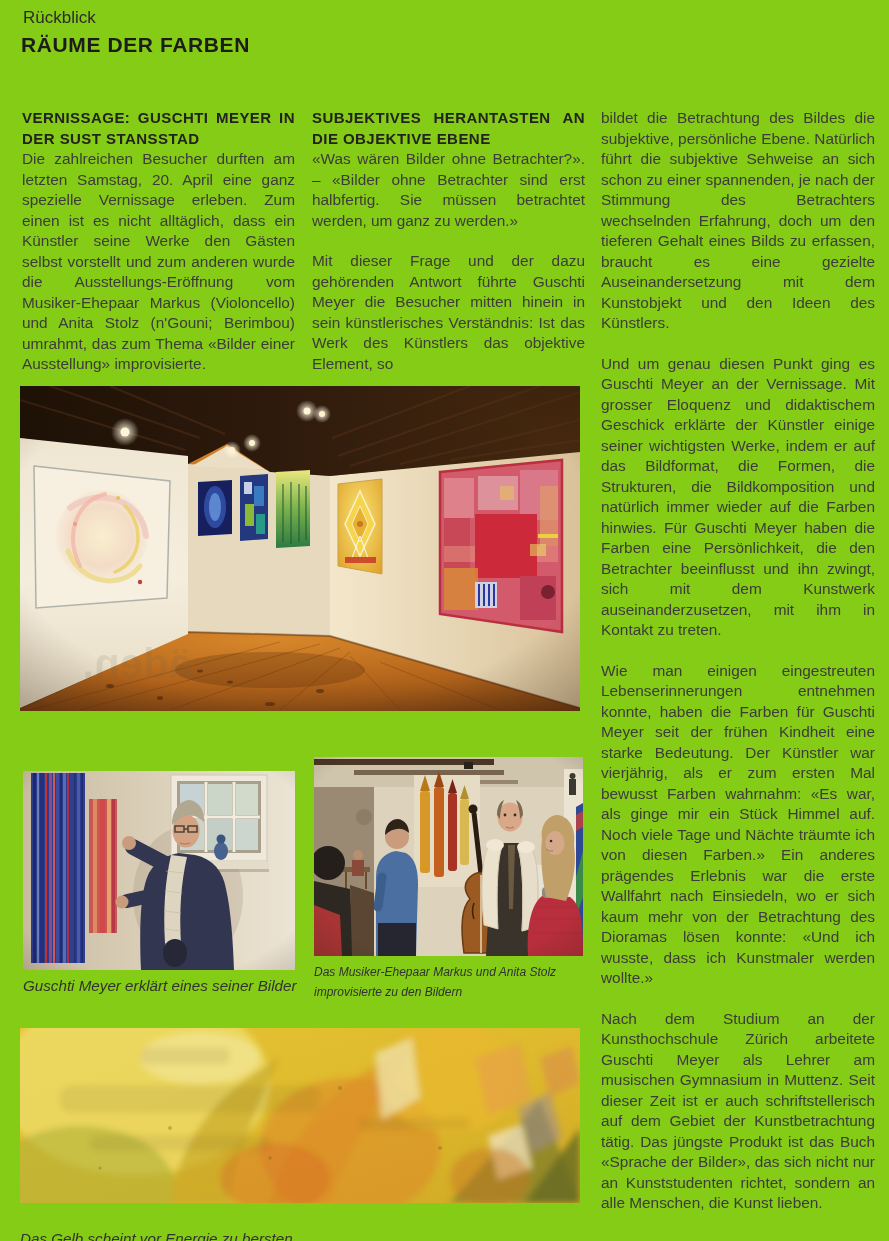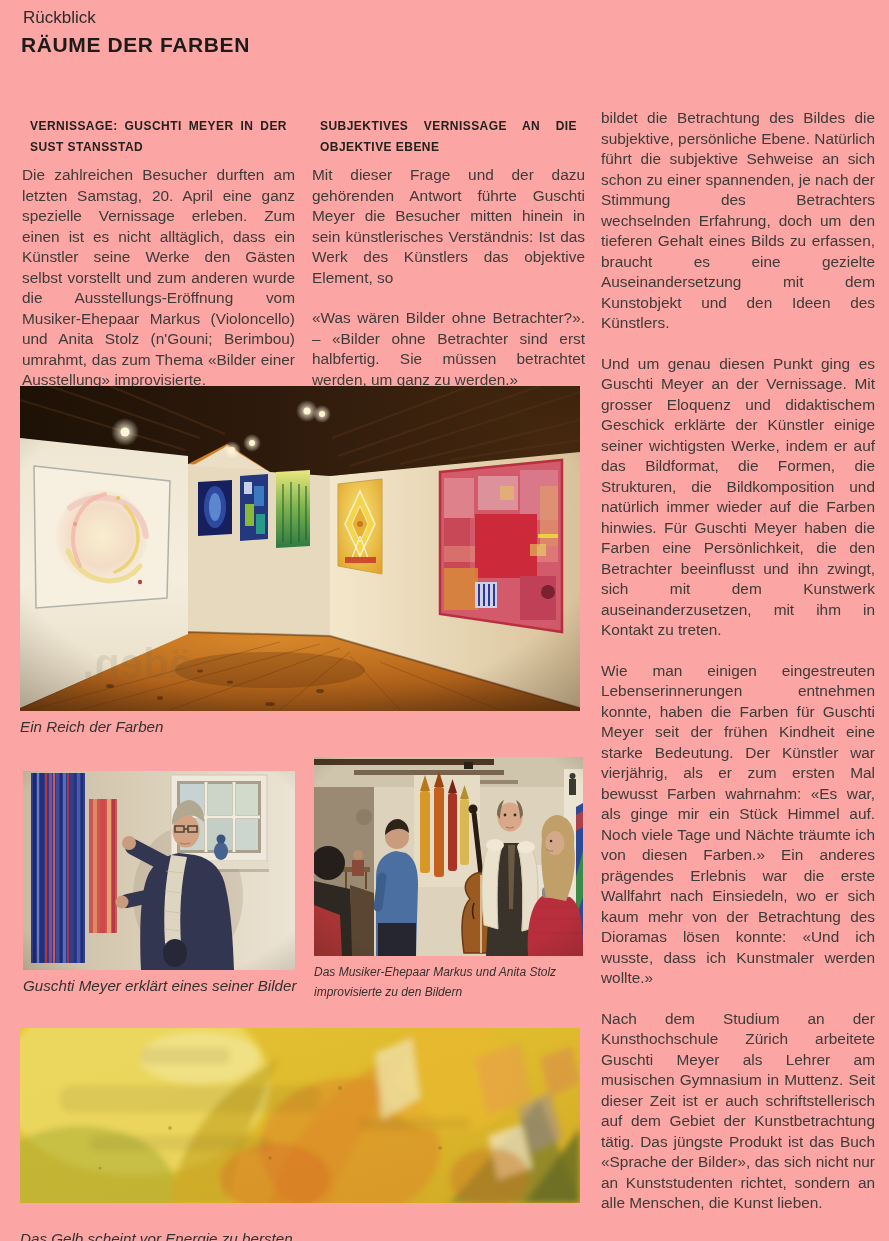--- a/index.html
+++ b/index.html
@@ -1,28 +1,28 @@
 <!DOCTYPE html>
 <html lang="de"><head>
 <meta charset="utf-8">
 <style>
   html,body{margin:0;padding:0;background:#e8e8e8;}
-  .page{position:relative;width:889px;height:1241px;background:#fca5a5;overflow:hidden;
+  .page{position:relative;width:889px;height:1241px;background:#84cc16;overflow:hidden;
         font-family:"Liberation Sans","DejaVu Sans",sans-serif;color:#3d3c38;}
   .kicker{position:absolute;left:23px;top:8px;font-size:17px;color:#2c2b28;}
   .title{position:absolute;left:21px;top:33px;margin:0;font-size:21px;font-weight:bold;
          letter-spacing:0.6px;color:#1d1c1a;}
   .col{position:absolute;top:108px;width:273px;font-size:15.4px;line-height:20.5px;
        text-align:justify;hyphens:auto;-webkit-hyphens:auto;}
   .col p{margin:0 0 20px 0;}
   .col1{left:22px;}
   .col2{left:312px;}
   .col3{left:601px;width:274px;}
-  h2.sec{font-size:12px;line-height:20.5px;font-weight:bold;letter-spacing:0.45px;
-         color:#23221e;margin:8px;}
+  h2.sec{font-size:15px;line-height:20.5px;font-weight:bold;letter-spacing:0.45px;
+         color:#23221e;margin:0;}
   figure{position:absolute;margin:0;}
   figure svg{display:block;}
   figcaption{font-style:italic;font-size:15.2px;line-height:20px;color:#33322f;margin-top:6px;}
   .fig-main{left:20px;top:386px;}
   .fig-meyer{left:23px;top:757px;margin-top:14px;}
   .fig-musicians{left:314px;top:757px;}
   .fig-musicians figcaption{width:285px;font-size:12px;}
   .fig-yellow{left:20px;top:1028px;}
   .fig-yellow figcaption{margin-top:26px;}
 </style>
@@ -33,23 +33,23 @@
 
   <div class="kicker">Rückblick</div>
   <h1 class="title">RÄUME DER FARBEN</h1>
 
   <section class="col col1">
     <h2 class="sec">VERNISSAGE: GUSCHTI MEYER IN DER SUST STANSSTAD</h2>
     <p>Die zahlreichen Besucher durften am letzten Samstag, 20. April eine ganz spezielle Vernissage erleben. Zum einen ist es nicht alltäglich, dass ein Künstler seine Werke den Gästen selbst vorstellt und zum anderen wurde die Ausstellungs-Eröffnung vom Musiker-Ehepaar Markus (Violoncello) und Anita Stolz (n'Gouni; Berimbou) umrahmt, das zum Thema «Bilder einer Ausstellung» improvisierte.</p>
   </section>
 
   <section class="col col2">
-    <h2 class="sec">SUBJEKTIVES VERNISSAGE AN DIE OBJEKTIVE EBENE</h2>
+    <h2 class="sec">SUBJEKTIVES HERANTASTEN AN DIE OBJEKTIVE EBENE</h2>
+    <p>«Was wären Bilder ohne Betrachter?». – «Bilder ohne Betrachter sind erst halbfertig. Sie müssen betrachtet werden, um ganz zu werden.»</p>
     <p>Mit dieser Frage und der dazu gehörenden Antwort führte Guschti Meyer die Besucher mitten hinein in sein künstlerisches Verständnis: Ist das Werk des Künstlers das objektive Element, so</p>
-    <p>«Was wären Bilder ohne Betrachter?». – «Bilder ohne Betrachter sind erst halbfertig. Sie müssen betrachtet werden, um ganz zu werden.»</p>
   </section>
 
   <section class="col col3">
     <p>bildet die Betrachtung des Bildes die subjektive, persönliche Ebene. Natürlich führt die subjektive Sehweise an sich schon zu einer spannenden, je nach der Stimmung des Betrachters wechselnden Erfahrung, doch um den tieferen Gehalt eines Bilds zu erfassen, braucht es eine gezielte Auseinandersetzung mit dem Kunstobjekt und den Ideen des Künstlers.</p>
     <p>Und um genau diesen Punkt ging es Guschti Meyer an der Vernissage. Mit grosser Eloquenz und didaktischem Geschick erklärte der Künstler einige seiner wichtigsten Werke, indem er auf das Bildformat, die Formen, die Strukturen, die Bildkomposition und natürlich immer wieder auf die Farben hinwies. Für Guschti Meyer haben die Farben eine Persönlichkeit, die den Betrachter beeinflusst und ihn zwingt, sich mit dem Kunstwerk auseinanderzusetzen, mit ihm in Kontakt zu treten.</p>
     <p>Wie man einigen eingestreuten Lebenserinnerungen entnehmen konnte, haben die Farben für Guschti Meyer seit der frühen Kindheit eine starke Bedeutung. Der Künstler war vierjährig, als er zum ersten Mal bewusst Farben wahrnahm: «Es war, als ginge mir ein Stück Himmel auf. Noch viele Tage und Nächte träumte ich von diesen Farben.» Ein anderes prägendes Erlebnis war die erste Wallfahrt nach Einsiedeln, wo er sich kaum mehr von der Betrachtung des Dioramas lösen konnte: «Und ich wusste, dass ich Kunstmaler werden wollte.»</p>
     <p>Nach dem Studium an der Kunsthochschule Zürich arbeitete Guschti Meyer als Lehrer am musischen Gymnasium in Muttenz. Seit dieser Zeit ist er auch schriftstellerisch auf dem Gebiet der Kunstbetrachtung tätig. Das jüngste Produkt ist das Buch «Sprache der Bilder», das sich nicht nur an Kunststudenten richtet, sondern an alle Menschen, die Kunst lieben.</p>
 
   </section>
 
@@ -215,21 +215,20 @@
             <line x1="459" y1="198" x2="459" y2="220"></line>
             <line x1="464" y1="198" x2="464" y2="220"></line>
             <line x1="469" y1="198" x2="469" y2="220"></line>
             <line x1="474" y1="198" x2="474" y2="220"></line>
           </g>
         <rect x="500" y="190" width="36" height="44" fill="#c04058"></rect>
         <circle cx="528" cy="206" r="7" fill="#7a2030"></circle>
       </g>
       <rect x="0" y="0" width="560" height="325" fill="url(#m-vig)"></rect>
     </svg>
-    <figcaption>Ein Reich der Farben</figcaption>
   </figure>
 
   <figure class="fig-meyer">
     <svg width="272" height="199" viewBox="0 0 272 199">
       <defs>
         <linearGradient id="p2-wall" x1="0" y1="0" x2="1" y2="0">
           <stop offset="0" stop-color="#c9bba2"></stop>
             <stop offset="0.55" stop-color="#ddd2bc"></stop>
             <stop offset="1" stop-color="#ece4d4"></stop>
         </linearGradient>

